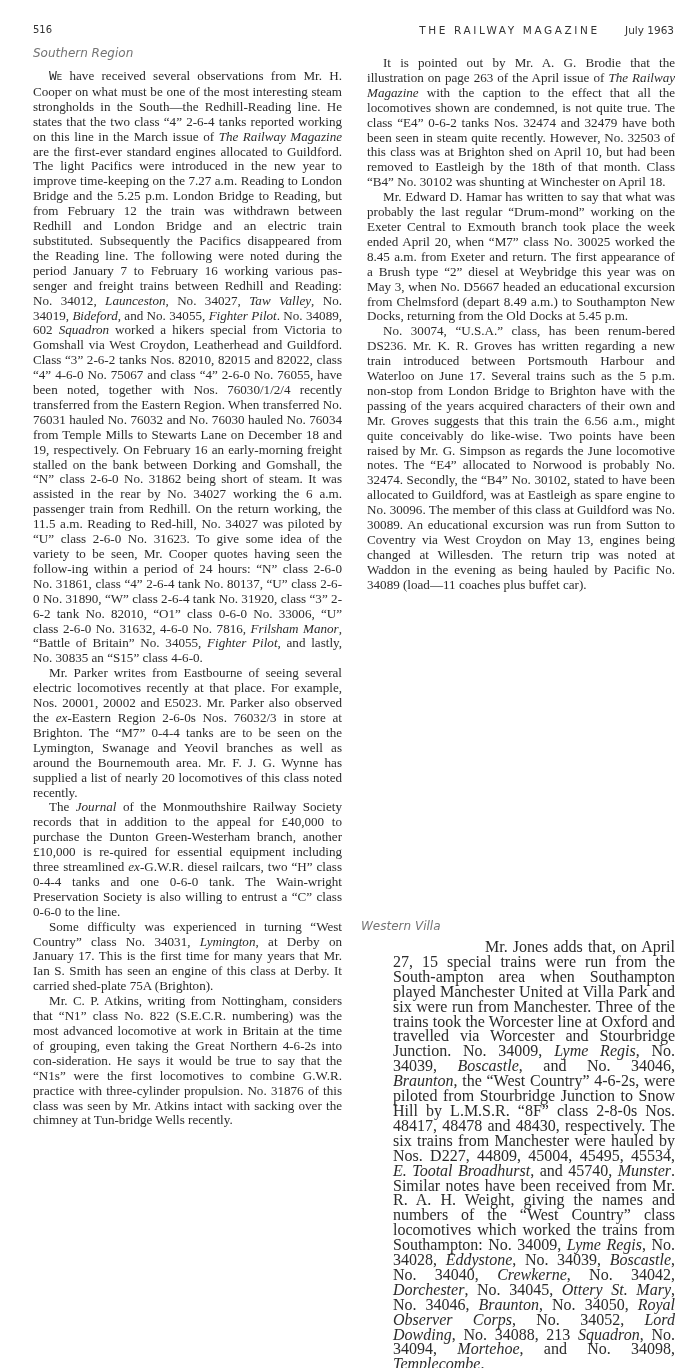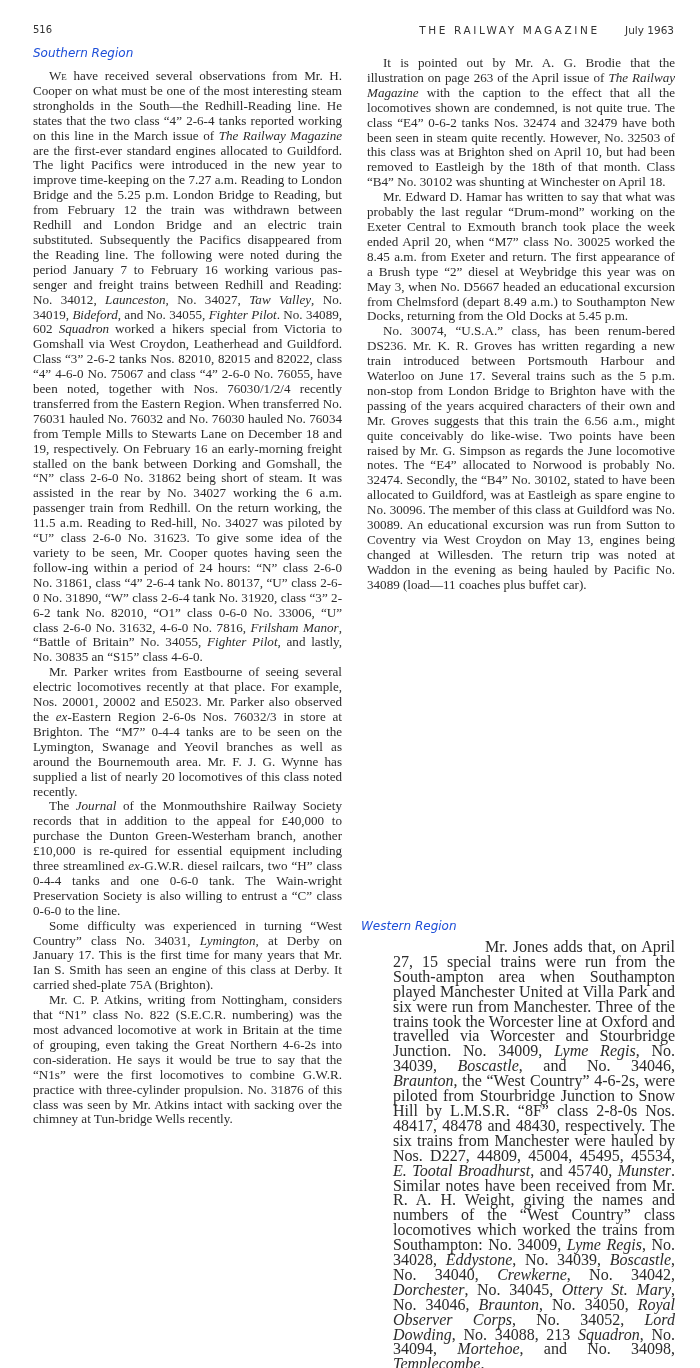--- a/index.html
+++ b/index.html
@@ -5,23 +5,23 @@
   html, body { margin: 0; padding: 0; background: #ffffff; }
   body { width: 700px; height: 1368px; position: relative; overflow: hidden; color: #2b2b2b; }
   .page { position: absolute; left: 0; top: 0; width: 700px; height: 1368px; border-radius: 31px; }
   .folio { position: absolute; top: 24px; left: 33px; font-family: "DejaVu Sans", sans-serif; font-size: 10px; color: #333; }
   .running-head { position: absolute; top: 24px; right: 26px; font-family: "DejaVu Sans", sans-serif; font-size: 10.5px; color: #333; }
   .running-head .mag { letter-spacing: 2.6px; }
   .running-head .date { margin-left: 22px; }
   .col { position: absolute; font-family: "Liberation Serif", serif; font-size: 13.1px; line-height: 14.9px; text-align: justify; hyphens: manual; }
   .col-left { left: 33px; top: 45px; width: 309px; }
   .col-right { left: 367px; top: 56px; width: 308px; }
-  .section-heading { font-family: "DejaVu Sans", sans-serif; font-style: italic; font-size: 12px; color: #1d4ed8; margin: 0 0 8px 0; line-height: 16px; text-align: left; }
+  .section-heading { font-family: "DejaVu Sans", sans-serif; font-style: italic; font-size: 12px; color: #737373; margin: 0 0 8px 0; line-height: 16px; text-align: left; }
   .col p { margin: 0; text-indent: 16px; }
-  .sc { font-variant: small-caps; }
+  .sc { font-variant: small-caps; font-family: Liberation Mono, monospace; }
   em { font-style: italic; }
   .western { position: absolute; left: 361px; top: 918px; width: 314px; }
   .western .body { font-family: Liberation Serif, serif; font-size: 16px; line-height: 14.9px; text-align: justify; margin-left: 32px; }
   .western .body p { margin: 0; text-indent: 92px; }
   .western .section-heading { margin-bottom: 6px; }
 </style>
 </head>
 <body>
 
 <div class="page">
@@ -48,19 +48,19 @@
 
   <div class="col col-right">
     <p><span>It is pointed out by Mr. A. G. Brodie that the illustration on page 263 of the April issue of </span><em>The Railway Magazine</em><span> with the caption to the effect that all the locomotives shown are condemned, is not quite true. The class “E4” 0-6-2 tanks Nos. 32474 and 32479 have both been seen in steam quite recently. However, No. 32503 of this class was at Brighton shed on April 10, but had been removed to Eastleigh by the 18th of that month. Class “B4” No. 30102 was shunting at Winchester on April 18.</span></p>
 
     <p><span>Mr. Edward D. Hamar has written to say that what was probably the last regular “Drum-mond” working on the Exeter Central to Exmouth branch took place the week ended April 20, when “M7” class No. 30025 worked the 8.45 a.m. from Exeter and return. The first appearance of a Brush type “2” diesel at Weybridge this year was on May 3, when No. D5667 headed an educational excursion from Chelmsford (depart 8.49 a.m.) to Southampton New Docks, returning from the Old Docks at 5.45 p.m.</span></p>
 
     <p><span>No. 30074, “U.S.A.” class, has been renum-bered DS236. Mr. K. R. Groves has written regarding a new train introduced between Portsmouth Harbour and Waterloo on June 17. Several trains such as the 5 p.m. non-stop from London Bridge to Brighton have with the passing of the years acquired characters of their own and Mr. Groves suggests that this train the 6.56 a.m., might quite conceivably do like-wise. Two points have been raised by Mr. G. Simpson as regards the June locomotive notes. The “E4” allocated to Norwood is probably No. 32474. Secondly, the “B4” No. 30102, stated to have been allocated to Guildford, was at Eastleigh as spare engine to No. 30096. The member of this class at Guildford was No. 30089. An educational excursion was run from Sutton to Coventry via West Croydon on May 13, engines being changed at Willesden. The return trip was noted at Waddon in the evening as being hauled by Pacific No. 34089 (load—11 coaches plus buffet car).</span></p>
   </div>
 
   <div class="western">
-    <div class="section-heading">Western Region</div>
+    <div class="section-heading">Western Villa</div>
     <div class="body">
       <p><span>Mr. Jones adds that, on April 27, 15 special trains were run from the South-ampton area when Southampton played Manchester United at Villa Park and six were run from Manchester. Three of the trains took the Worcester line at Oxford and travelled via Worcester and Stourbridge Junction. No. 34009, </span><em>Lyme Regis</em><span>, No. 34039, </span><em>Boscastle</em><span>, and No. 34046, </span><em>Braunton</em><span>, the “West Country” 4-6-2s, were piloted from Stourbridge Junction to Snow Hill by L.M.S.R. “8F” class 2-8-0s Nos. 48417, 48478 and 48430, respectively. The six trains from Manchester were hauled by Nos. D227, 44809, 45004, 45495, 45534, </span><em>E. Tootal Broadhurst</em><span>, and 45740, </span><em>Munster</em><span>. Similar notes have been received from Mr. R. A. H. Weight, giving the names and numbers of the “West Country” class locomotives which worked the trains from Southampton: No. 34009, </span><em>Lyme Regis</em><span>, No. 34028, </span><em>Eddystone</em><span>, No. 34039, </span><em>Boscastle</em><span>, No. 34040, </span><em>Crewkerne</em><span>, No. 34042, </span><em>Dorchester</em><span>, No. 34045, </span><em>Ottery St. Mary</em><span>, No. 34046, </span><em>Braunton</em><span>, No. 34050, </span><em>Royal Observer Corps</em><span>, No. 34052, </span><em>Lord Dowding</em><span>, No. 34088, 213 </span><em>Squadron</em><span>, No. 34094, </span><em>Mortehoe</em><span>, and No. 34098, </span><em>Templecombe</em><span>.</span></p>
     </div>
   </div>
 
 </div>
 
 </body></html>

